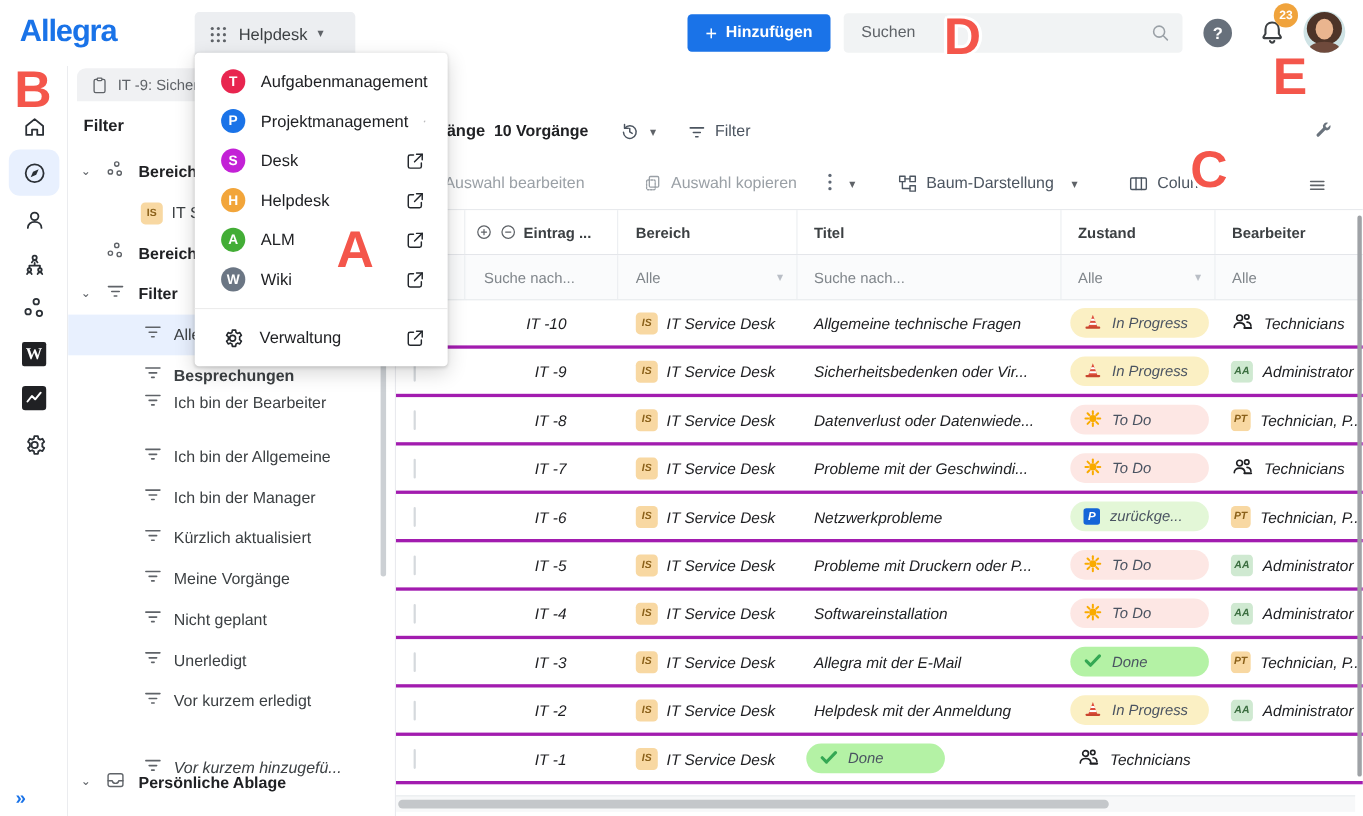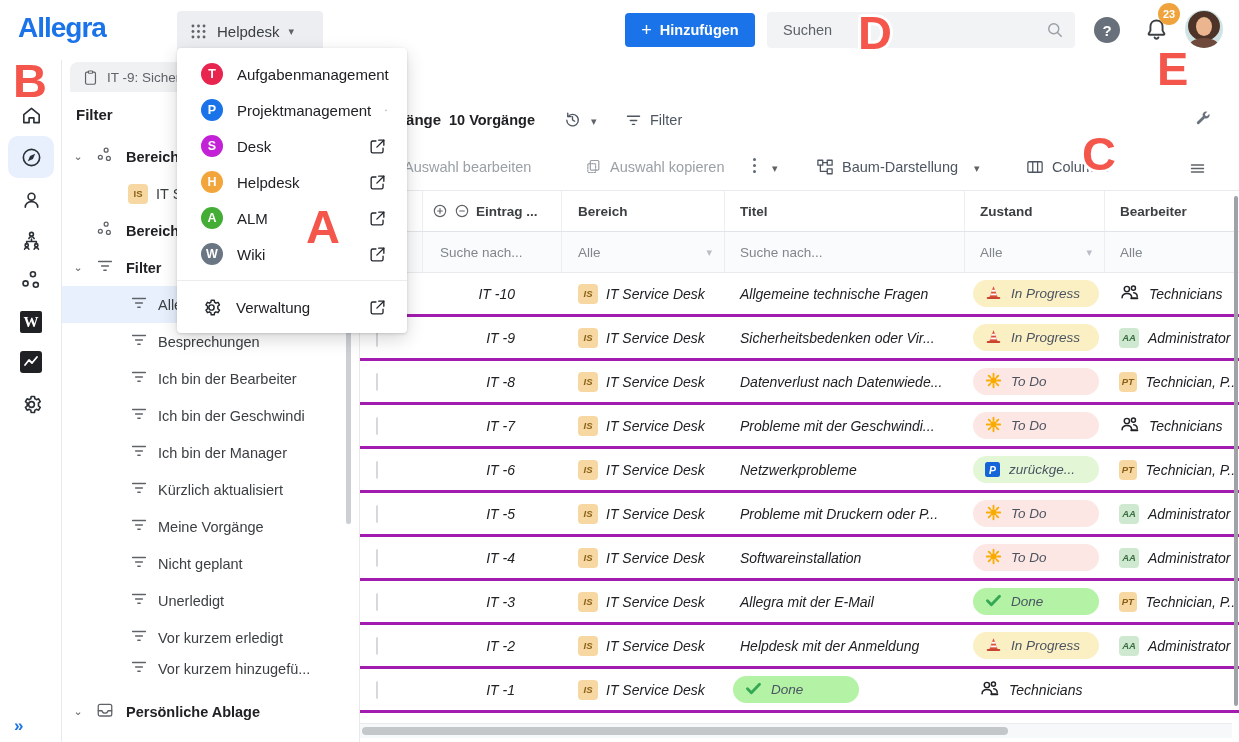--- a/index.html
+++ b/index.html
@@ -294,51 +294,51 @@
 
     <span class="ti-icon1"><i style="width:18px;height:18px;color:#5f6368;display:inline-flex">
               <svg width="100%" height="100%" viewBox="0 0 24 24" fill="none" stroke="currentColor" stroke-width="1.7" stroke-linecap="round" stroke-linejoin="round">
                 <path d="M3.5 6h17M7.5 12h9M10.5 17.5h3" stroke-width="2"></path>
               </svg>
             </i></span>
 
     <span class="ti-label l1">Alle Vorgänge</span>
   </div>
 
-  <div class="tree-item" style="top: 185px;">
+  <div class="tree-item" style="top: 185px; font-weight: bold;">
 
     <span class="ti-icon1"><i style="width:18px;height:18px;color:#5f6368;display:inline-flex">
               <svg width="100%" height="100%" viewBox="0 0 24 24" fill="none" stroke="currentColor" stroke-width="1.7" stroke-linecap="round" stroke-linejoin="round">
                 <path d="M3.5 6h17M7.5 12h9M10.5 17.5h3" stroke-width="2"></path>
               </svg>
             </i></span>
 
     <span class="ti-label l1">Besprechungen</span>
   </div>
 
-  <div class="tree-item" style="top: 222px;">
+  <div class="tree-item" style="top: 210px;">
 
     <span class="ti-icon1"><i style="width:18px;height:18px;color:#5f6368;display:inline-flex">
               <svg width="100%" height="100%" viewBox="0 0 24 24" fill="none" stroke="currentColor" stroke-width="1.7" stroke-linecap="round" stroke-linejoin="round">
                 <path d="M3.5 6h17M7.5 12h9M10.5 17.5h3" stroke-width="2"></path>
               </svg>
             </i></span>
 
     <span class="ti-label l1">Ich bin der Bearbeiter</span>
   </div>
 
   <div class="tree-item" style="top: 259px;">
 
     <span class="ti-icon1"><i style="width:18px;height:18px;color:#5f6368;display:inline-flex">
               <svg width="100%" height="100%" viewBox="0 0 24 24" fill="none" stroke="currentColor" stroke-width="1.7" stroke-linecap="round" stroke-linejoin="round">
                 <path d="M3.5 6h17M7.5 12h9M10.5 17.5h3" stroke-width="2"></path>
               </svg>
             </i></span>
 
-    <span class="ti-label l1">Ich bin der Geschwindi</span>
+    <span class="ti-label l1">Ich bin der Allgemeine</span>
   </div>
 
   <div class="tree-item" style="top: 296px;">
 
     <span class="ti-icon1"><i style="width:18px;height:18px;color:#5f6368;display:inline-flex">
               <svg width="100%" height="100%" viewBox="0 0 24 24" fill="none" stroke="currentColor" stroke-width="1.7" stroke-linecap="round" stroke-linejoin="round">
                 <path d="M3.5 6h17M7.5 12h9M10.5 17.5h3" stroke-width="2"></path>
               </svg>
             </i></span>
 
@@ -393,21 +393,21 @@
 
     <span class="ti-icon1"><i style="width:18px;height:18px;color:#5f6368;display:inline-flex">
               <svg width="100%" height="100%" viewBox="0 0 24 24" fill="none" stroke="currentColor" stroke-width="1.7" stroke-linecap="round" stroke-linejoin="round">
                 <path d="M3.5 6h17M7.5 12h9M10.5 17.5h3" stroke-width="2"></path>
               </svg>
             </i></span>
 
     <span class="ti-label l1">Vor kurzem erledigt</span>
   </div>
 
-  <div class="tree-item" style="top: 512px;">
+  <div class="tree-item" style="top: 542px; font-style: italic;">
 
     <span class="ti-icon1"><i style="width:18px;height:18px;color:#5f6368;display:inline-flex">
               <svg width="100%" height="100%" viewBox="0 0 24 24" fill="none" stroke="currentColor" stroke-width="1.7" stroke-linecap="round" stroke-linejoin="round">
                 <path d="M3.5 6h17M7.5 12h9M10.5 17.5h3" stroke-width="2"></path>
               </svg>
             </i></span>
 
     <span class="ti-label l1">Vor kurzem hinzugefü...</span>
   </div>
 
@@ -610,21 +610,21 @@
     </div>
   </div>
 
   <div class="trow tbody-row">
     <div><span class="cb"></span></div>
     <div class="cell-id">IT -8</div>
     <div class="cell-area">
       <span class="mini-badge js-area-badge" style="background: rgb(248, 216, 162); color: rgb(138, 96, 25);">IS</span>
       <span class="js-area">IT Service Desk</span>
     </div>
-    <div class="cell-title">Datenverlust nach Datenwiede...</div>
+    <div class="cell-title">Datenverlust oder Datenwiede...</div>
     <div>
             <div class="state-pill" style="background: rgb(253, 231, 228);">
       <span class="js-state-icon"><i style="width:17px;height:17px;display:inline-flex">
                   <svg width="100%" height="100%" viewBox="0 0 24 24">
                     <g stroke="#f9ab00" stroke-width="2.6" stroke-linecap="round">
                       <line x1="12" y1="2.5" x2="12" y2="6"></line>
                       <line x1="12" y1="18" x2="12" y2="21.5"></line>
                       <line x1="2.5" y1="12" x2="6" y2="12"></line>
                       <line x1="18" y1="12" x2="21.5" y2="12"></line>
                       <line x1="5.2" y1="5.2" x2="7.7" y2="7.7"></line>

